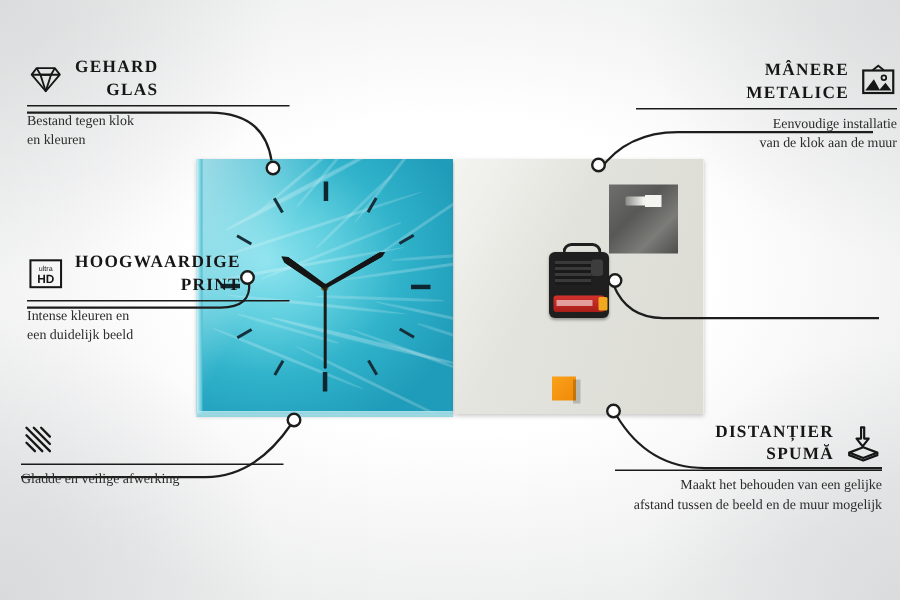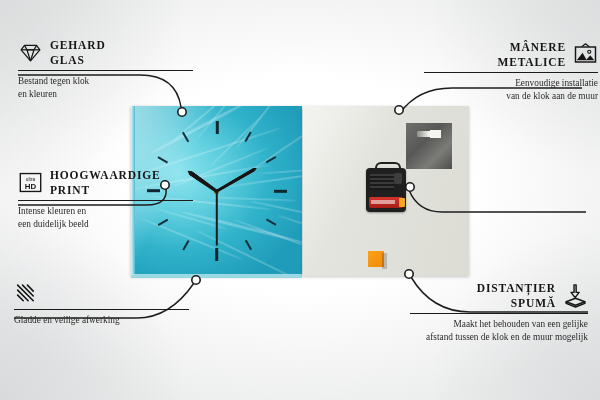--- a/index.html
+++ b/index.html
@@ -84,21 +84,21 @@
   .callout{position:absolute;}
   .co-head{display:flex;align-items:center;gap:7px;}
   .co-title{font-family:"Liberation Serif",serif;font-weight:bold;font-size:11.5px;
     letter-spacing:.85px;color:#161616;line-height:14.5px;text-transform:uppercase;}
   .co-rule{height:1.4px;background:#1b1b1b;margin-top:3px;}
   .co-desc{font-family:"Liberation Serif",serif;font-size:9.3px;color:#2b2b2b;
     line-height:12.4px;margin-top:4px;}
   .ico{width:25px;height:25px;flex:0 0 25px;display:block;}
 
   .left  .co-head{justify-content:flex-start;}
-  .left  .co-title{text-align:left;}
+  .left  .co-title{text-align:right;}
   .left  .co-desc{text-align:left;}
   .right .co-head{justify-content:flex-end;}
   .right .co-title{text-align:right;}
   .right .co-desc{text-align:right;}
 
   .wires{position:absolute;left:0;top:0;width:600px;height:400px;pointer-events:none;}
 </style>
 </head>
 <body>
 
@@ -311,16 +311,16 @@
         <g fill="none" stroke="#161616" stroke-width="1.4" stroke-linejoin="round">
           <path d="M12.6 1.8 v7.2 h2.9 L11.6 14 L7.7 9 h2.9 V1.8 z"></path>
           <path d="M12 14.6 L21 18 L12 21.4 L3 18 Z"></path>
           <path d="M3 18 v1.6 L12 23 l9 -3.4 V18"></path>
         </g>
       </svg>
     </div>
     <div class="co-rule" style="width:178px;"></div>
     <div class="co-desc" style="width:218px;margin-left:-40px;">
       <span>Maakt het behouden van een gelijke</span><br>
-      <span>afstand tussen de klok en de muur mogelijk</span>
+      <span>afstand tussen de beeld en de muur mogelijk</span>
     </div>
   </div>
 </div>
 
 </body></html>

